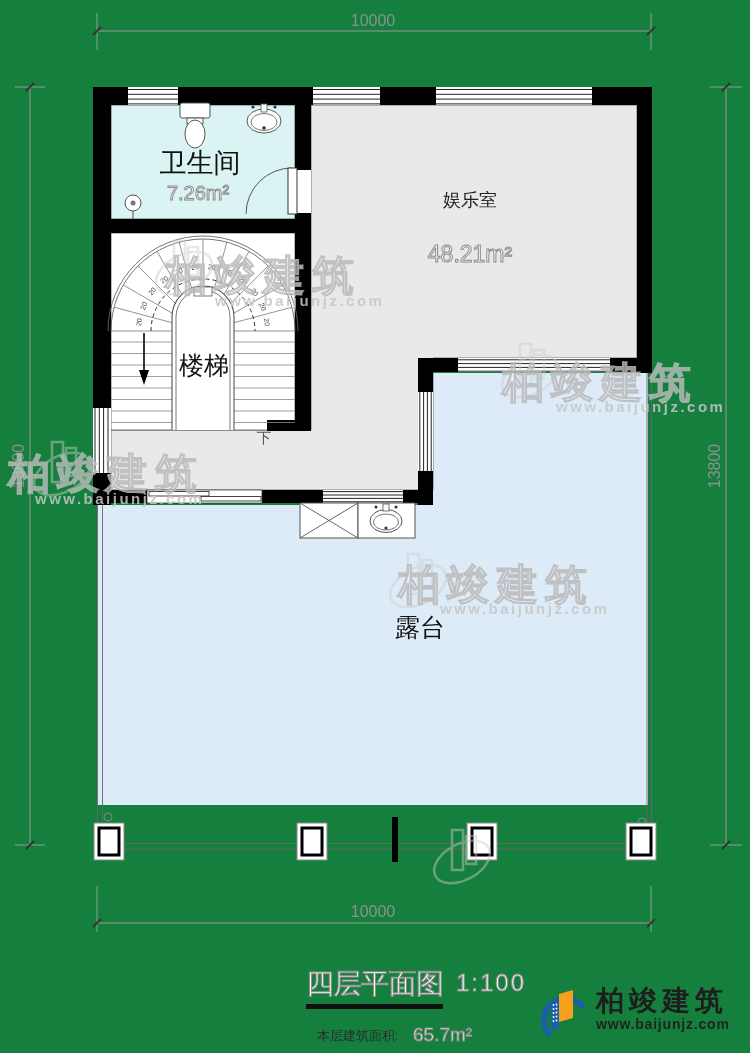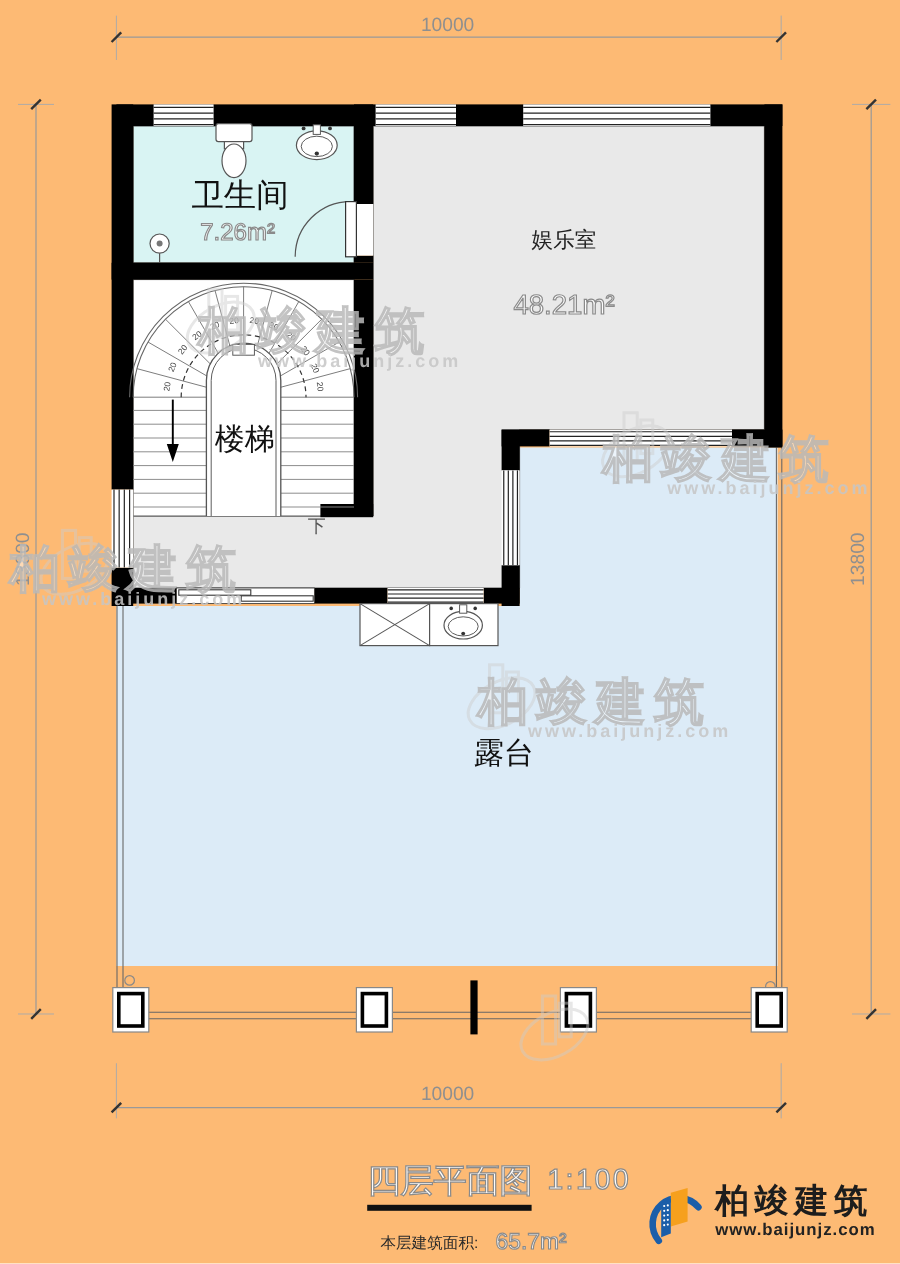--- a/index.html
+++ b/index.html
@@ -1,16 +1,16 @@
 <!DOCTYPE html>
 <html><head>
 <meta charset="utf-8">
 <style>
   html,body{margin:0;padding:0;background:#fff;}
-  #stage{position:relative;width:750px;height:1053px;background:#fdba74;overflow:hidden;
+  #stage{position:relative;width:750px;height:1053px;background:#15803d;overflow:hidden;
          font-family:"Liberation Sans", sans-serif;}
   svg{display:block;}
   text{font-family:"Liberation Sans", sans-serif;}
   .dim-text{fill:#8f8f8f;font-size:16px;}
   .wall{fill:#000;}
   .winline{stroke:#222;stroke-width:1;}
   .thin{stroke:#666;stroke-width:0.9;fill:none;}
   .fixture{fill:#fff;stroke:#555;stroke-width:1;}
   .wm-big{font-size:42px;font-weight:bold;letter-spacing:7px;
           fill:rgba(255,255,255,0.55);stroke:#b9b9b9;stroke-width:1px;}

